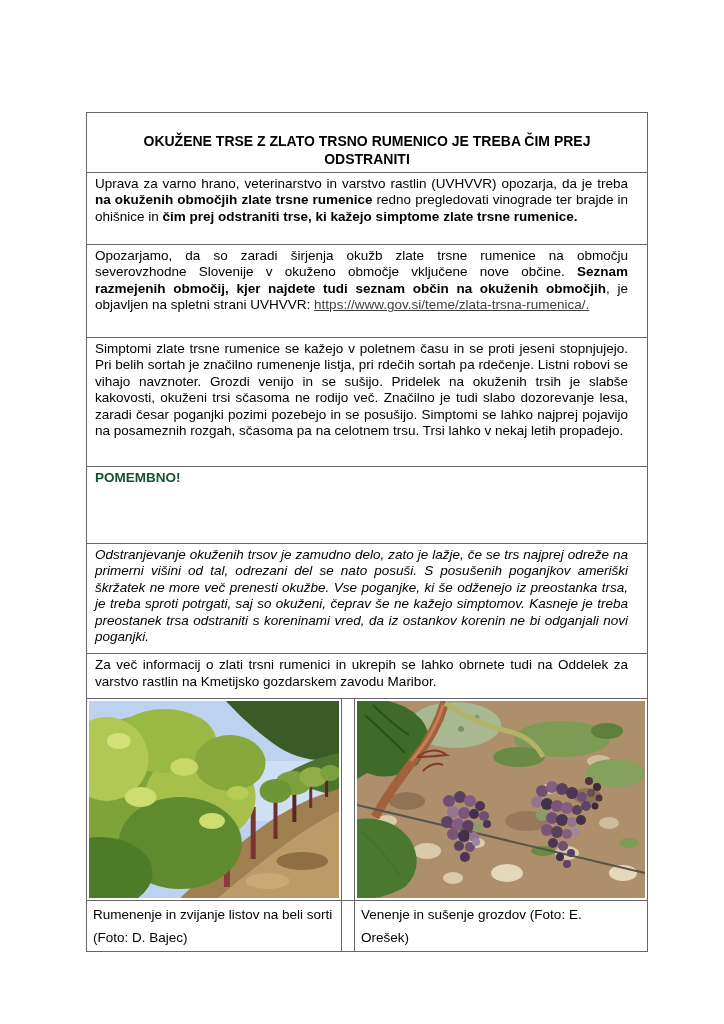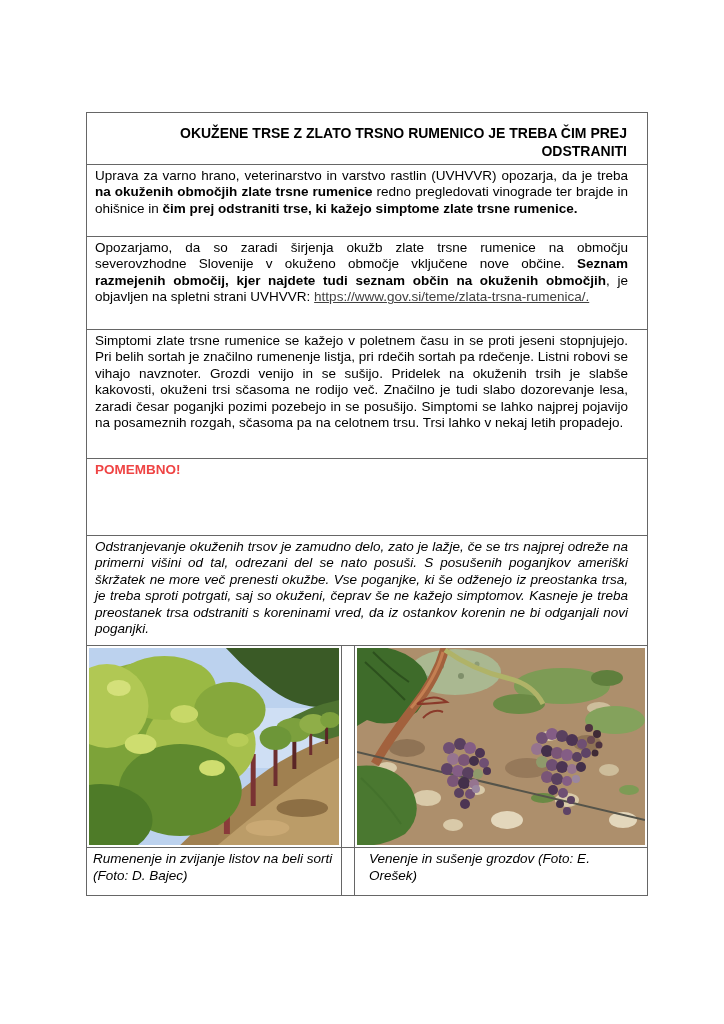--- a/index.html
+++ b/index.html
@@ -9,41 +9,41 @@
   }
   .doc{
     position:absolute;left:86px;top:113px;width:562px;
     font-size:13.5px;line-height:16.4px;
   }
   .row{
     border:1px solid #666;margin-top:-1px;box-sizing:border-box;
     padding:3px 19px 8px 8px;text-align:justify;
   }
   .row.title-row{
-    text-align:right;font-weight:bold;font-size:14px;line-height:18px;
-    padding:11px 20px 4px;min-height:42px;
+    text-align:center;font-weight:bold;font-size:14px;line-height:18px;
+    padding:19px 20px 4px;min-height:42px;
   }
   .r-p1{min-height:73px;}
   .r-p2{min-height:94px;}
   .r-p3{min-height:130px;}
-  .r-imp{min-height:78px;color:#ef4444;font-weight:bold;}
+  .r-imp{min-height:78px;color:#14532d;font-weight:bold;}
   .r-p4{min-height:107px;font-style:italic;}
   .r-p5{min-height:46px;}
   .b{font-weight:bold;}
   .link{color:#404040;text-decoration:underline;cursor:pointer;word-break:break-all;}
   .photo-row,.caption-row{display:flex;margin-top:-1px;}
   .cell{border:1px solid #666;box-sizing:border-box;background:#fff;}
   .cell + .cell{margin-left:-1px;}
   .photo-cell-left{width:256px;height:203px;padding:2px;}
   .gap-cell{width:14px;height:203px;}
   .photo-cell-right{flex:1;height:203px;padding:2px;}
   .cap-left{width:256px;min-height:49px;padding:2px 6px;text-align:left;}
   .gap-cell2{width:14px;min-height:49px;}
-  .cap-right{flex:1;min-height:49px;padding:2px 14px;text-align:left;}
-  .cap-text{max-width:250px;line-height:17px;font-style:italic;}
+  .cap-right{flex:1;min-height:49px;padding:2px 6px;text-align:left;}
+  .cap-text{max-width:250px;line-height:23px;}
   .photo-svg{display:block;width:100%;height:100%;}
 </style>
 </head>
 <body>
 
 <div class="doc">
 
   <div class="row title-row">OKUŽENE TRSE Z ZLATO TRSNO RUMENICO JE TREBA ČIM PREJ ODSTRANITI</div>
 
   <div class="row r-p1"><span>Uprava za varno hrano, veterinarstvo in varstvo rastlin (UVHVVR) opozarja, da je treba </span><span class="b">na okuženih območjih zlate trsne rumenice</span><span> redno pregledovati vinograde ter brajde in ohišnice in </span><span class="b">čim prej odstraniti trse, ki kažejo simptome zlate trsne rumenice.</span></div>
@@ -51,20 +51,21 @@
   <div class="row r-p2"><span>Opozarjamo, da so zaradi širjenja okužb zlate trsne rumenice na območju severovzhodne Slovenije v okuženo območje vključene nove občine. </span><span class="b">Seznam razmejenih območij, kjer najdete tudi seznam občin na okuženih območjih</span><span>, je objavljen na spletni strani UVHVVR: </span><span class="link">https://www.gov.si/teme/zlata-trsna-rumenica/.</span></div>
 
   <div class="row r-p3">Simptomi zlate trsne rumenice se kažejo v poletnem času in se proti jeseni stopnjujejo. Pri belih sortah je značilno rumenenje listja, pri rdečih sortah pa rdečenje. Listni robovi se vihajo navznoter. Grozdi venijo in se sušijo. Pridelek na okuženih trsih je slabše kakovosti, okuženi trsi sčasoma ne rodijo več. Značilno je tudi slabo dozorevanje lesa, zaradi česar poganjki pozimi pozebejo in se posušijo. Simptomi se lahko najprej pojavijo na posameznih rozgah, sčasoma pa na celotnem trsu. Trsi lahko v nekaj letih propadejo.</div>
 
   <div class="row r-imp">
     <div>POMEMBNO!</div>
   </div>
 
   <div class="row r-p4">Odstranjevanje okuženih trsov je zamudno delo, zato je lažje, če se trs najprej odreže na primerni višini od tal, odrezani del se nato posuši. S posušenih poganjkov ameriški škržatek ne more več prenesti okužbe. Vse poganjke, ki še odženejo iz preostanka trsa, je treba sproti potrgati, saj so okuženi, čeprav še ne kažejo simptomov. Kasneje je treba preostanek trsa odstraniti s koreninami vred, da iz ostankov korenin ne bi odganjali novi poganjki.</div>
 
+  <div class="row r-p5">Za več informacij o zlati trsni rumenici in ukrepih se lahko obrnete tudi na Oddelek za varstvo rastlin na Kmetijsko gozdarskem zavodu Maribor.</div>
 
   <div class="photo-row">
     <div class="cell photo-cell-left">
 
       <svg class="photo-svg" viewBox="0 0 252 197" preserveAspectRatio="none">
         <g>
           <rect x="0" y="0" width="252" height="197" fill="#bcd2ee"></rect>
           <rect x="0" y="60" width="252" height="60" fill="#cfdff4"></rect>
         </g>
         <g>

